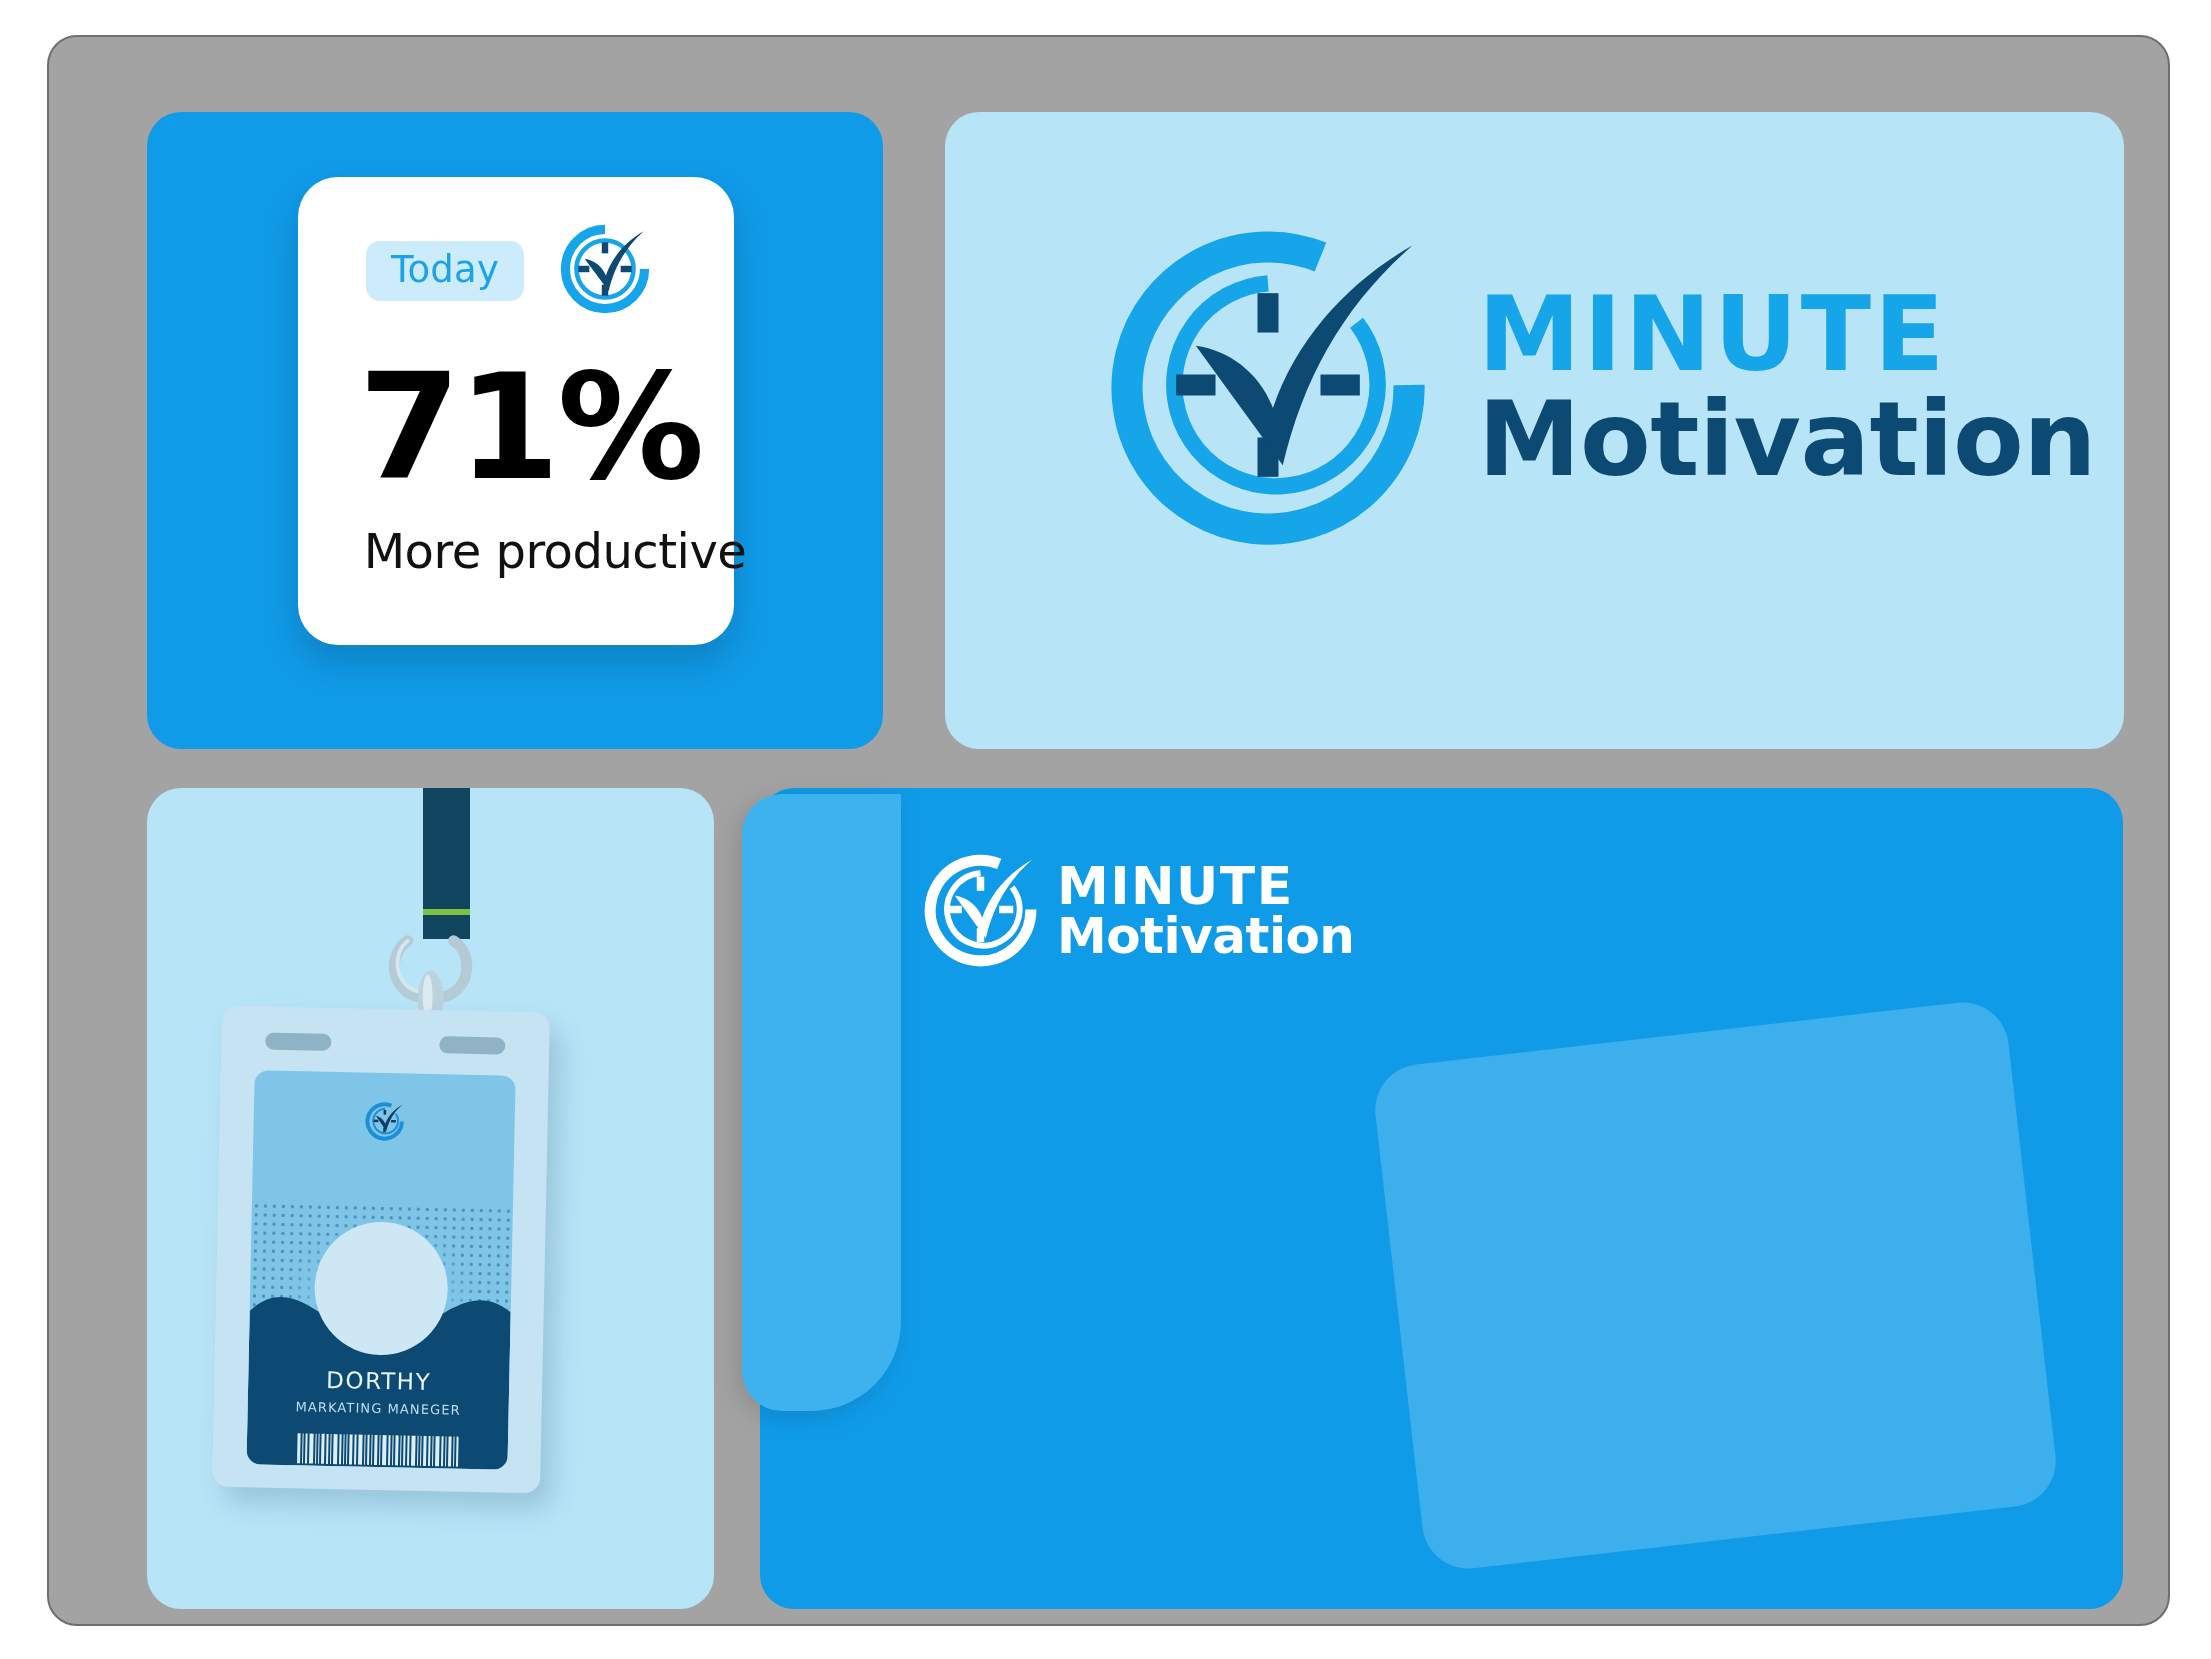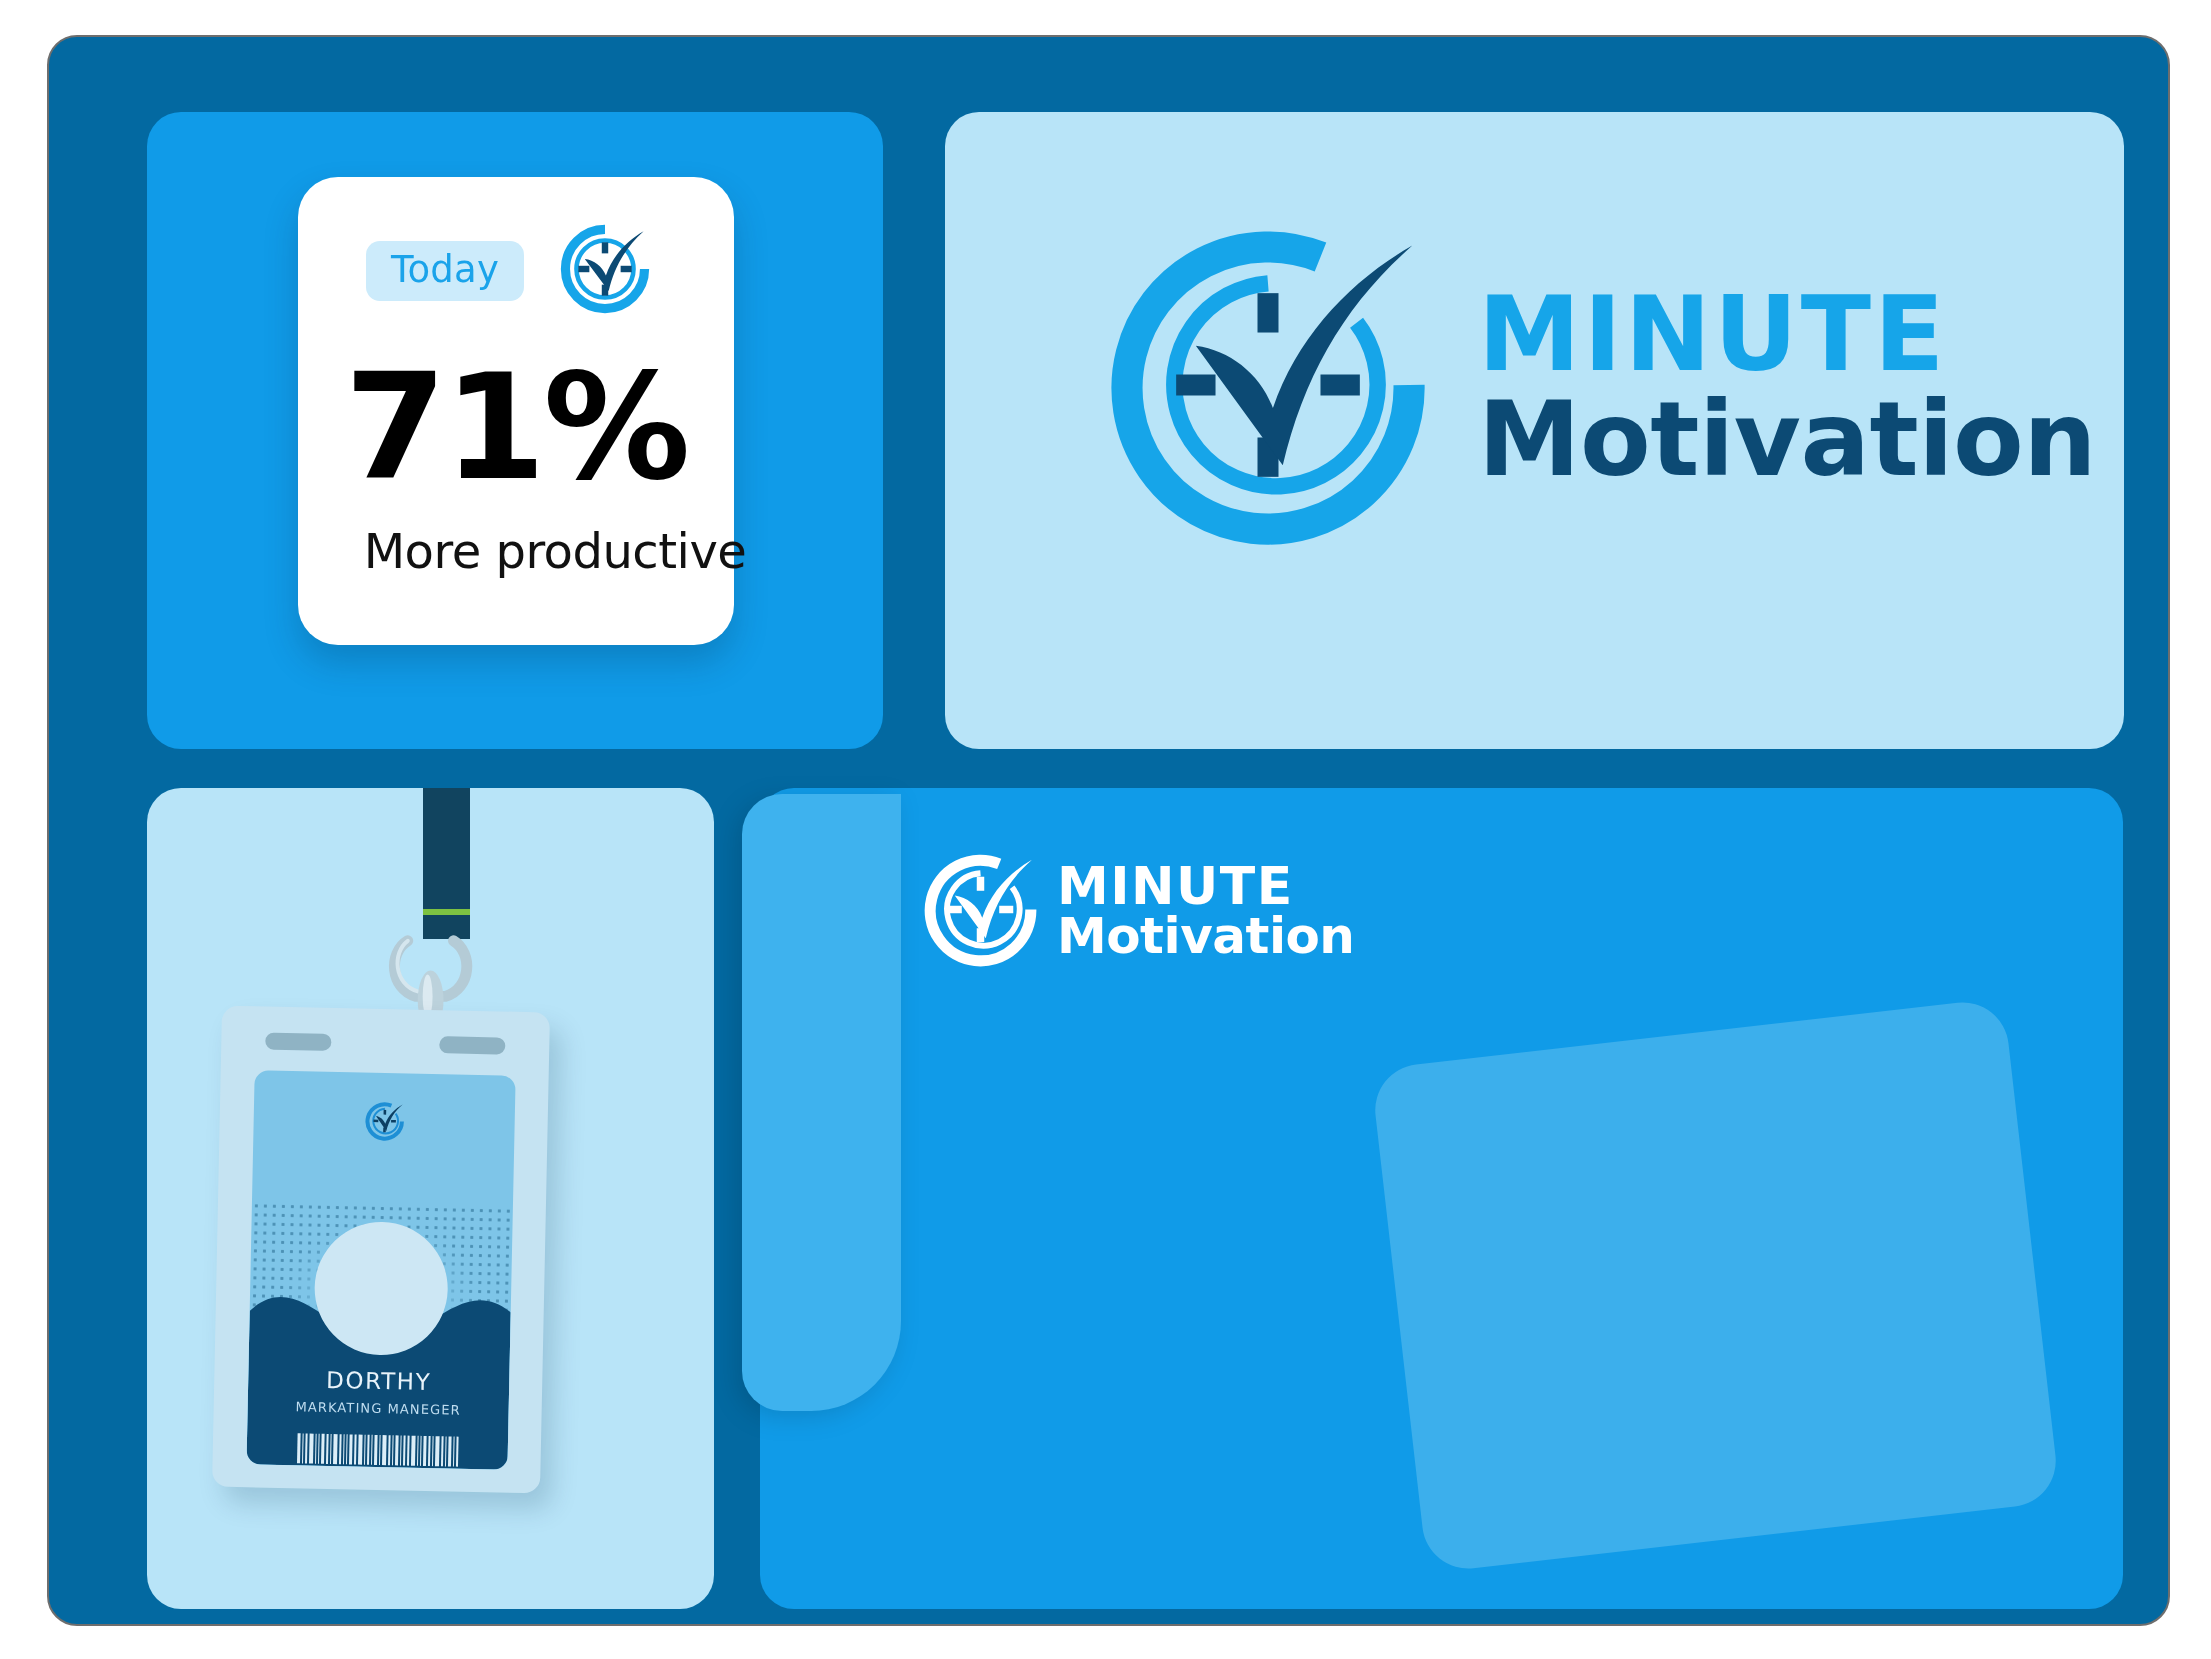--- a/index.html
+++ b/index.html
@@ -1,37 +1,37 @@
 <!DOCTYPE html>
 <html><head>
 <meta charset="utf-8">
 <style>
   html,body{margin:0;padding:0;background:#ffffff;}
   body{width:2212px;height:1660px;font-family:"DejaVu Sans",sans-serif;overflow:hidden;}
 
   .board{position:absolute;left:47px;top:35px;width:2119px;height:1587px;
-         background:#0369a1;border:2px solid #6e6e6e;border-radius:30px;}
+         background:#a3a3a3;border:2px solid #6e6e6e;border-radius:30px;}
 
   
   .panel{position:absolute;}
 
   .p-stat{left:98px;top:75px;width:736px;height:637px;background:#109BE8;border-radius:34px;}
   .p-logo{left:896px;top:75px;width:1179px;height:637px;background:#B8E4F8;border-radius:34px;}
   .p-badge{left:98px;top:751px;width:567px;height:821px;background:#B8E4F8;border-radius:34px;overflow:hidden;}
   .p-cta{left:711px;top:751px;width:1363px;height:821px;background:#109BE8;border-radius:34px;}
 
   
   .statcard{position:absolute;left:151px;top:65px;width:436px;height:468px;background:#ffffff;
             border-radius:40px;box-shadow:0 18px 34px rgba(0,40,70,.22);}
   .stat-top{position:absolute;left:0;top:46px;width:100%;height:92px;}
   .today-pill{position:absolute;left:68px;top:18px;background:#CCEBFB;color:#1AA3EA;
               font-size:37px;padding:7px 25px 10px;border-radius:14px;letter-spacing:0.2px;}
   .stat-clock{position:absolute;left:261px;top:0px;}
   .stat-num{position:absolute;left:0;top:177px;width:100%;text-align:center;
-            font-size:147px;font-weight:bold;color:#000;letter-spacing:-3px;line-height:1;}
+            font-size:147px;font-weight:bold;color:#000;letter-spacing:-3px;line-height:1;padding-left:14px;}
   .stat-sub{position:absolute;left:0;top:346px;width:100%;text-align:center;
             font-size:48px;color:#111;letter-spacing:-0.5px;padding-left:39px;}
 
   
   .lockup{position:absolute;left:159px;top:109px;display:flex;align-items:center;gap:46px;}
   .lockup-text{display:flex;flex-direction:column;line-height:.96;}
   .wm-top{font-size:103px;font-weight:bold;color:#16A5E9;letter-spacing:3px;}
   .wm-bot{font-size:103px;font-weight:bold;color:#0C4A74;letter-spacing:-0.5px;margin-top:6px;}
 
   

